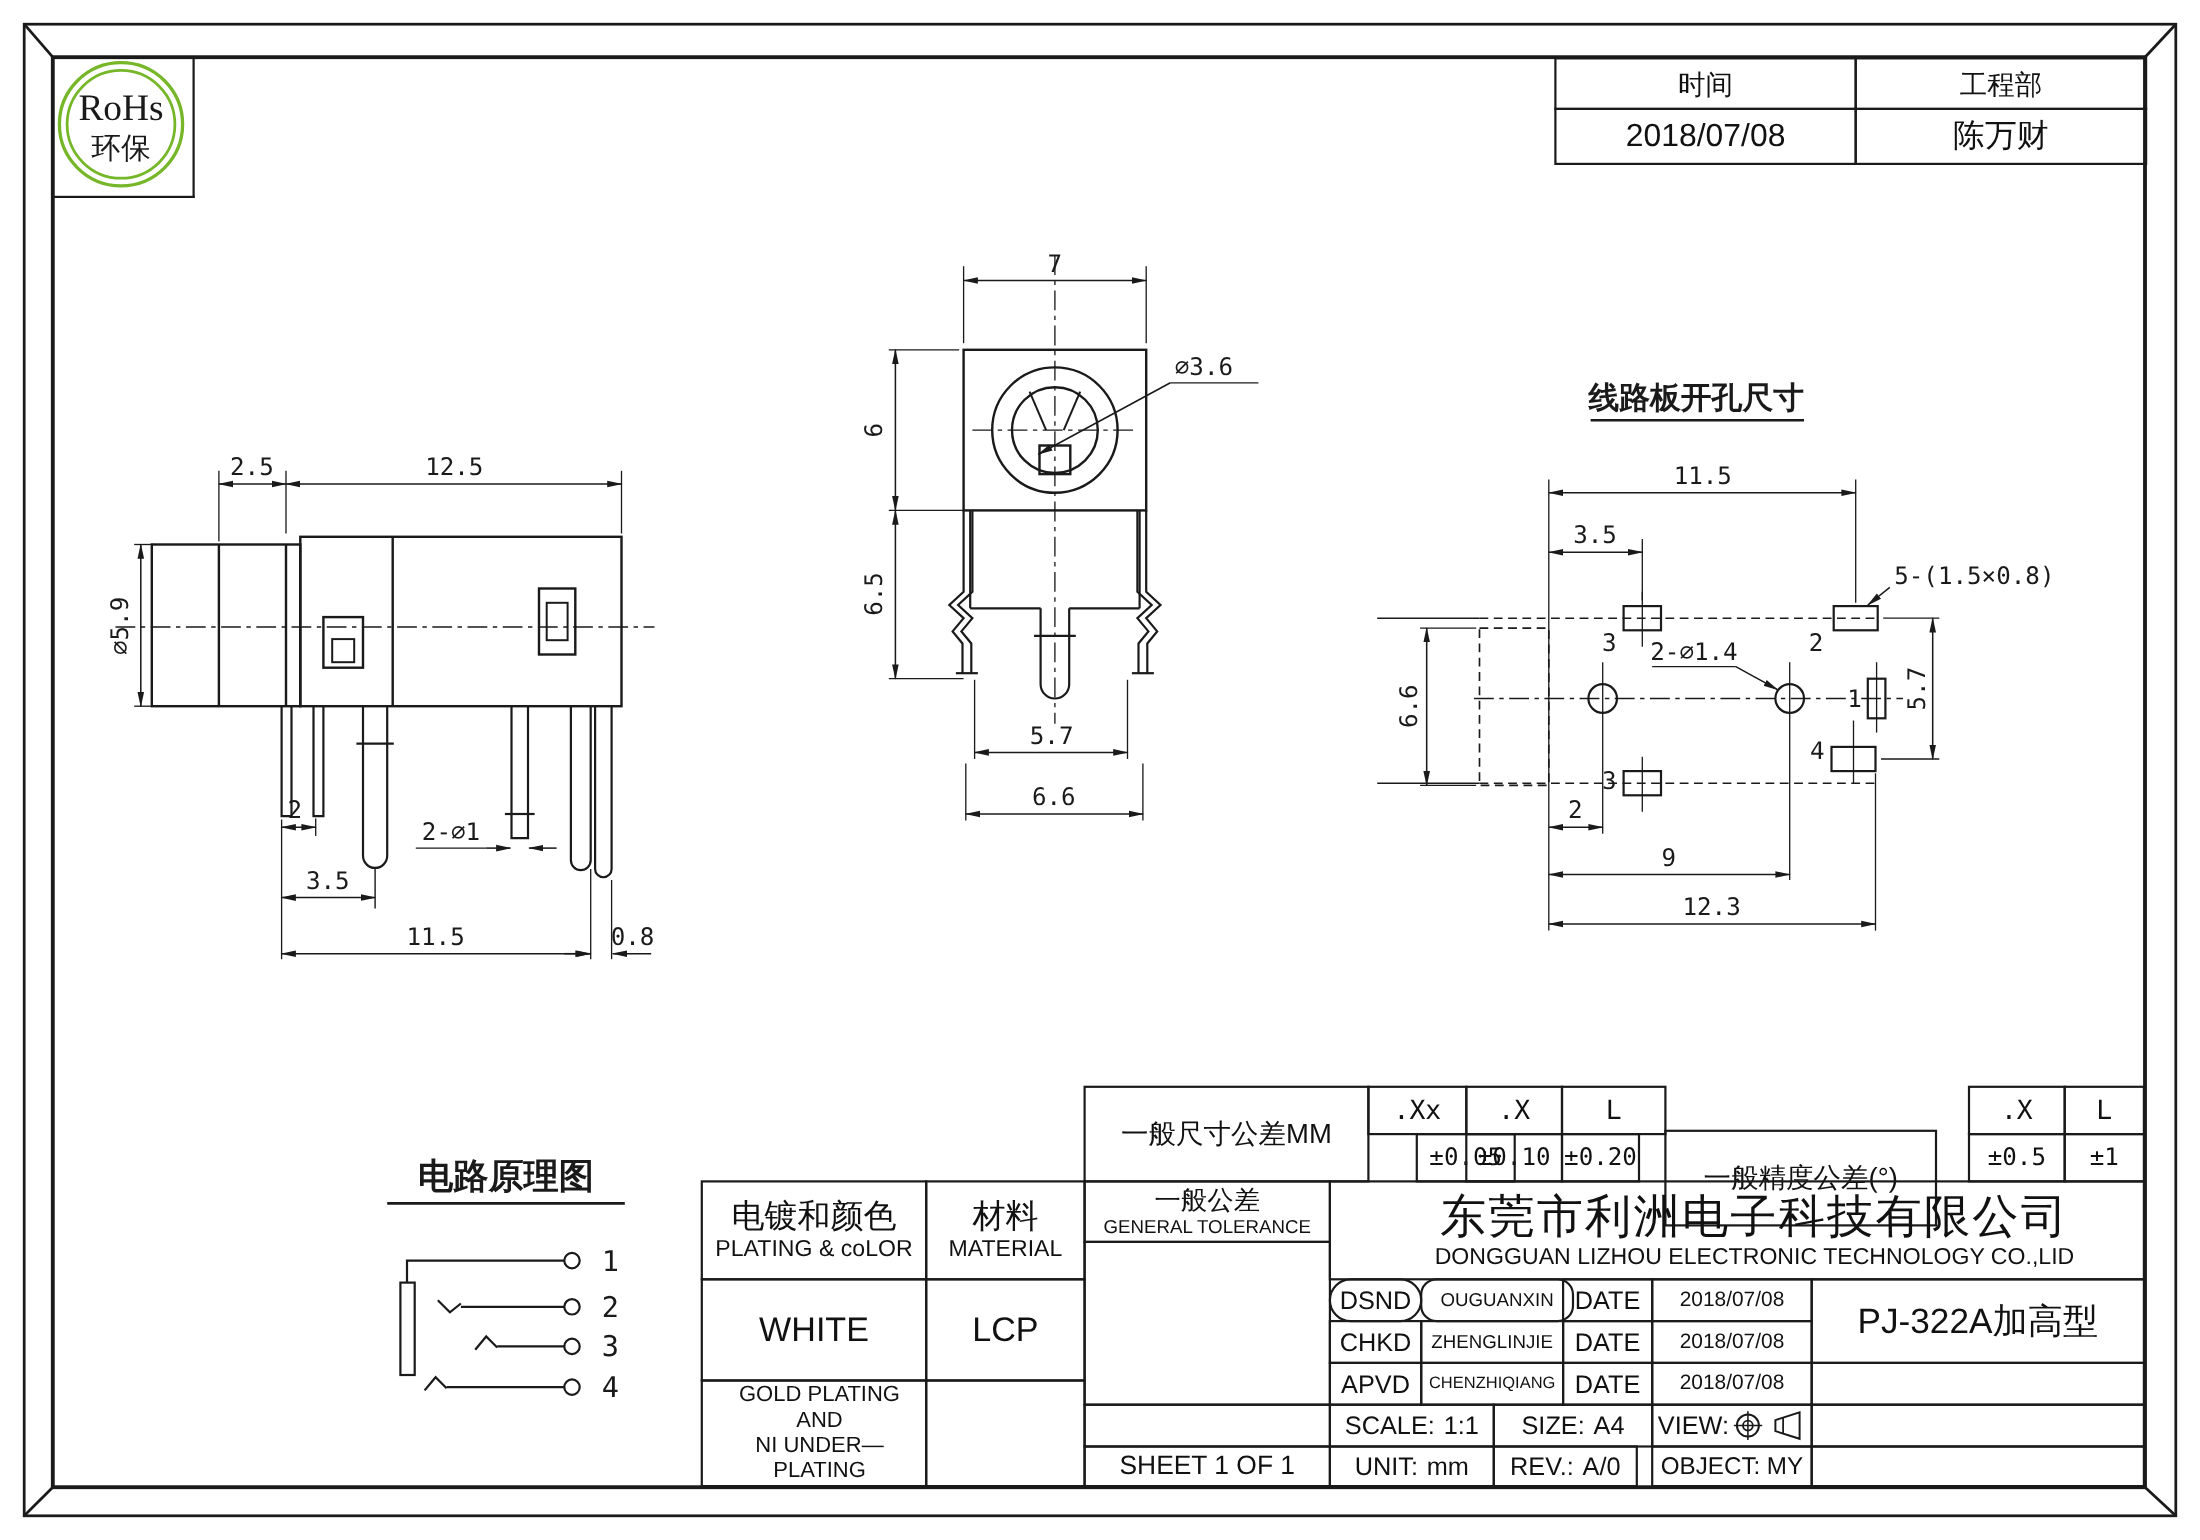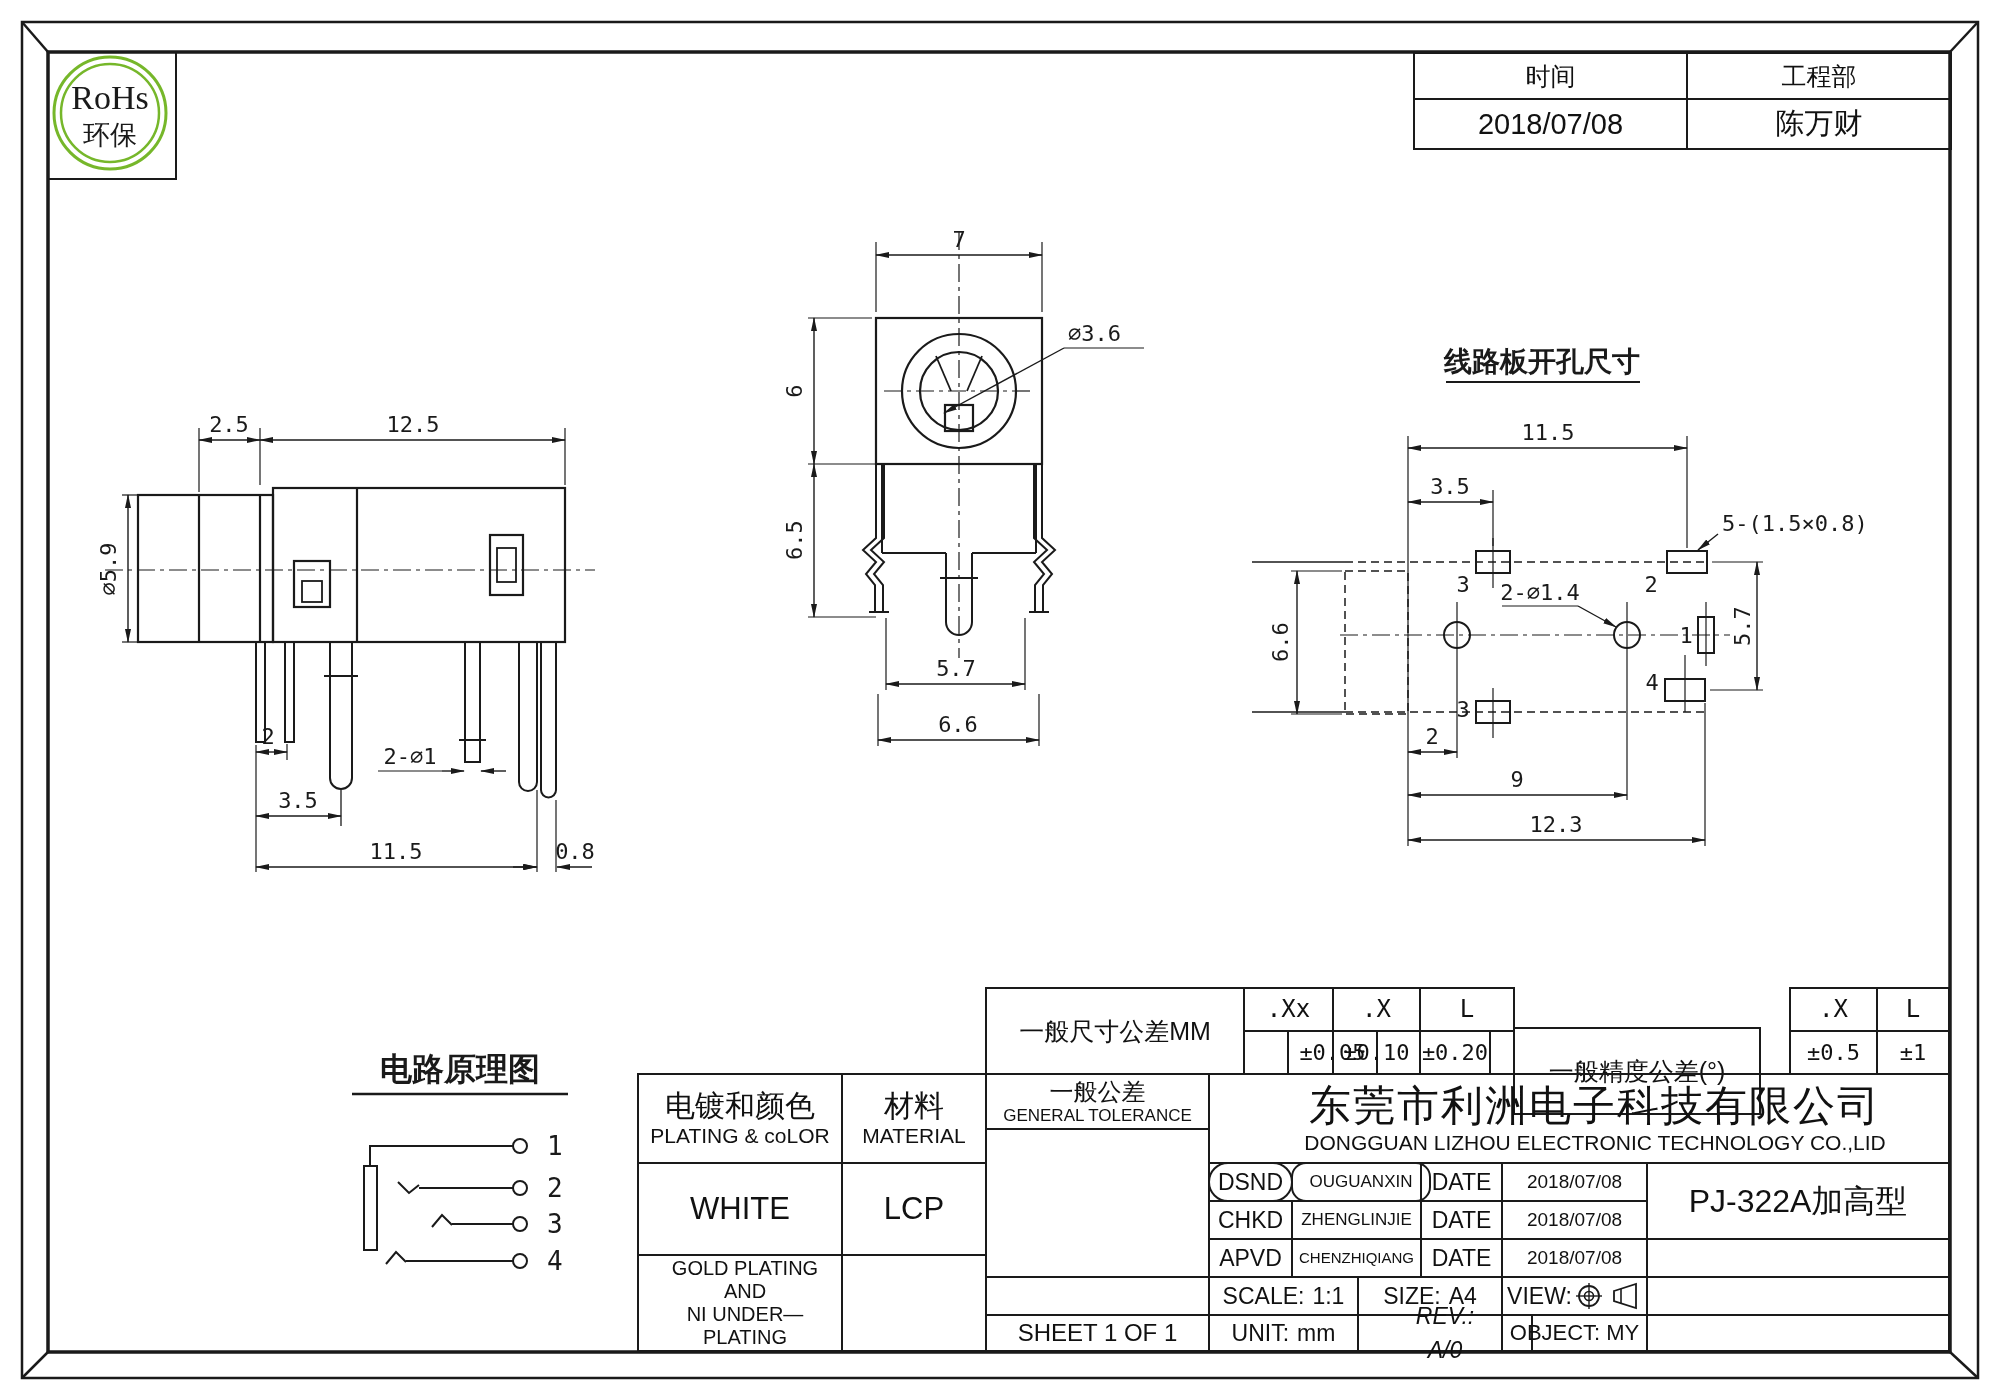--- a/index.html
+++ b/index.html
@@ -351,21 +351,21 @@
         <polygon points="38,10 60,3 60,27 38,20" fill="none" stroke="#1a1a1a" stroke-width="1.8"></polygon>
         <line x1="45" y1="8" x2="45" y2="22" stroke="#1a1a1a" stroke-width="1.6"></line>
       </svg>
     </div>
     <div class="cell" style="left:1646px;top:1276px;width:304px;height:40px;"></div>
 
     <div class="cell" style="left:1208px;top:1314px;width:151px;height:38px;flex-direction:row;gap:8px;font-size:23px;">
       <span>UNIT:</span>
       <span>mm</span>
     </div>
-    <div class="cell" style="left:1357px;top:1314px;width:176px;height:38px;flex-direction:column;gap:8px;font-size:23px;font-style:italic;">
+    <div class="cell" style="left:1357px;top:1314px;width:132px;height:38px;flex-direction:row;gap:8px;font-size:23px;">
       <span>REV.:</span>
       <span>A/0</span>
     </div>
     <div class="cell" style="left:1501px;top:1314px;width:147px;height:38px;flex-direction:row;gap:6px;font-size:22px;">
       <span>OBJECT:</span>
       <span>MY</span>
     </div>
     <div class="cell" style="left:1646px;top:1314px;width:304px;height:38px;"></div>
   </div>
 

